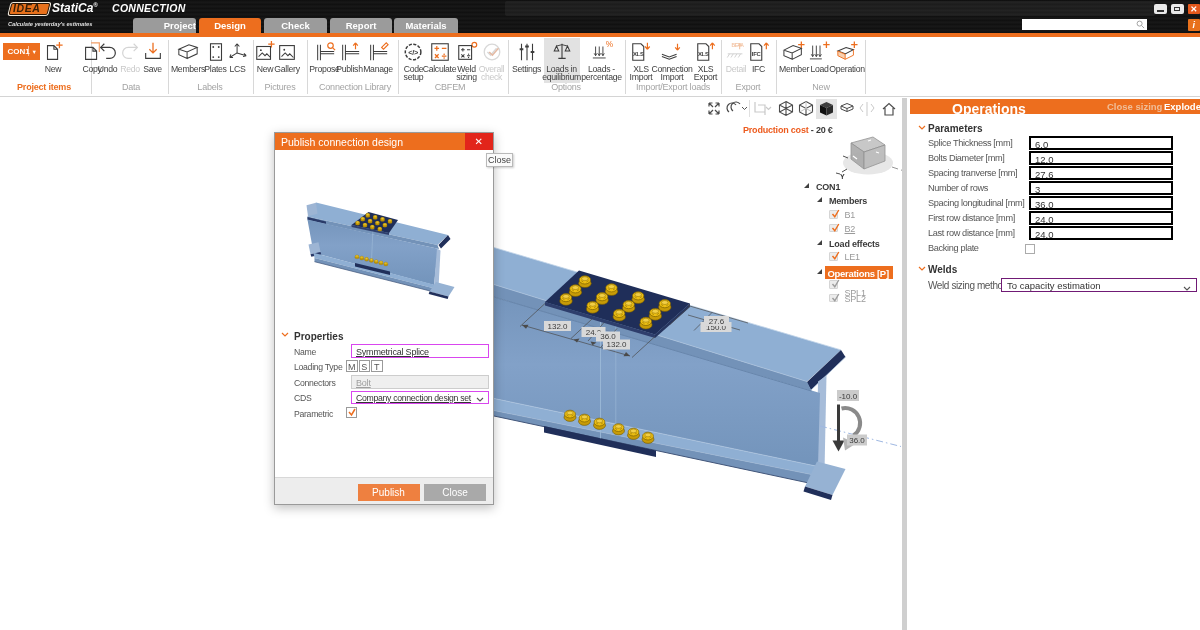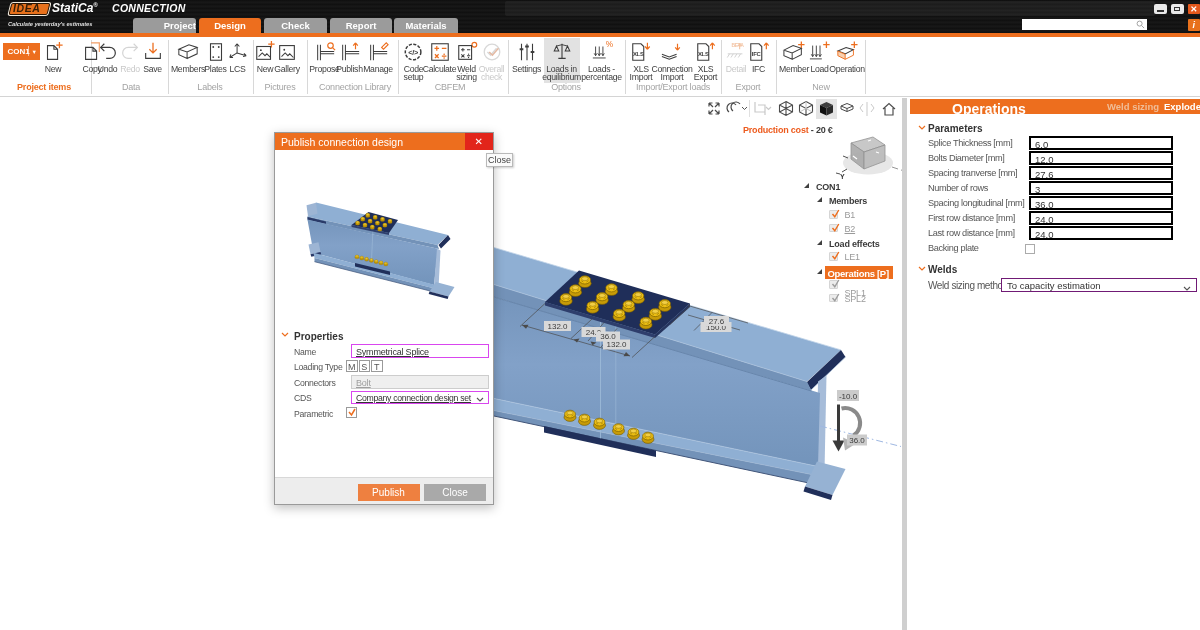--- a/index.html
+++ b/index.html
@@ -523,21 +523,21 @@
   .tri { position:absolute; width:0; height:0; border-left:5.5px solid transparent; border-bottom:5.5px solid #404040; }
   .tt { font-size:9px; color:#9a9a9a; letter-spacing:-0.2px; }
   .tt.b { font-weight:bold; color:#3a3a3a; }
   .cbx { position:absolute; width:8.5px; height:8.5px; border:1px solid #d5d5d5; background:#ececec; border-radius:1px; }
   .cbx svg { position:absolute; left:0.5px; top:-2px; }
 </style>
 <div id="vsep" class="abs"></div>
 <div id="panel" class="abs">
   <div class="abs" style="left:0;top:0;width:290px;height:15px;background:#ED6E1E;">
     <span class="abs" style="left:6px;top:2.5px;font-size:14px;font-weight:bold;color:#fff;margin-left:36px;">Operations</span>
-    <span class="abs" style="left:197px;top:2.5px;font-size:9.5px;font-weight:bold;color:#f0bd97;">Weld sizing</span>
+    <span class="abs" style="left:197px;top:2.5px;font-size:9.5px;font-weight:bold;color:#f0bd97;">Close sizing</span>
     <span class="abs" style="left:254px;top:2.5px;font-size:9.5px;font-weight:bold;color:#fff;">Explode</span>
   </div>
   <div class="abs" style="left:8px;top:26px;line-height:0;"><svg width="8" height="6" viewBox="0 0 8 6">
         <path d="M1 1l3 3 3-3" stroke="#ED6E1E" stroke-width="1.2" fill="none"></path>
       </svg></div>
   <div class="abs" style="left:18px;top:24px;font-size:10px;font-weight:bold;color:#333;">Parameters</div>
   <div class="abs prow" style="top:39px;">
       <span class="plab">Splice Thickness [mm]</span>
       <span class="pin">6.0</span>
     </div>

